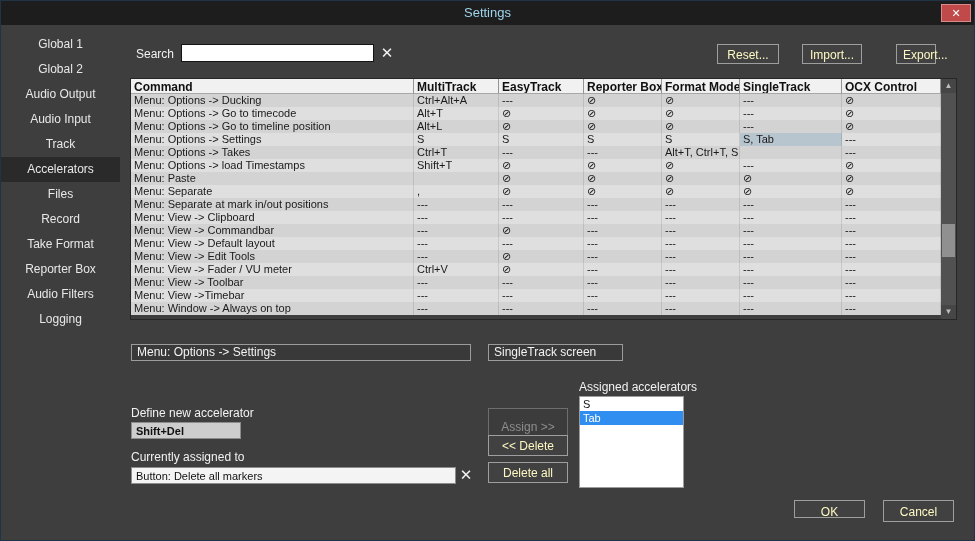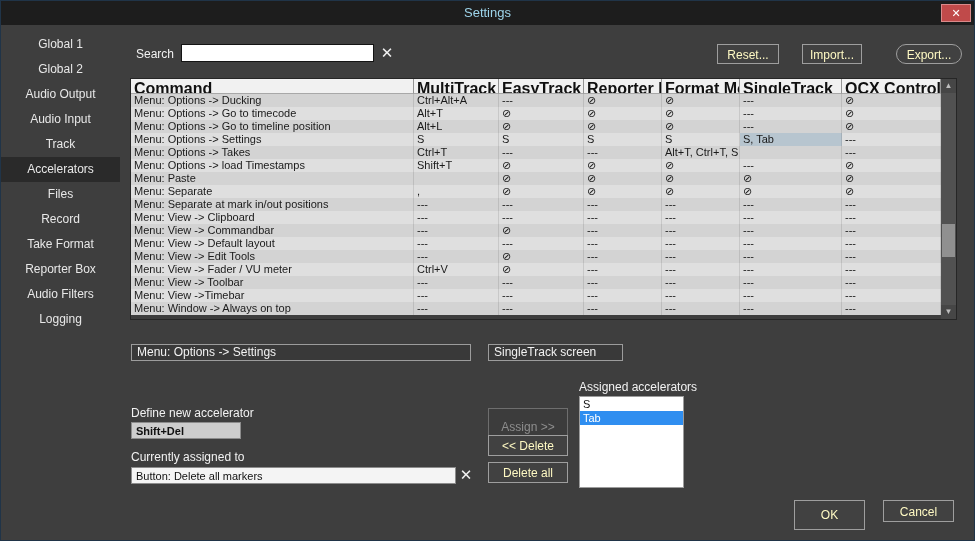--- a/index.html
+++ b/index.html
@@ -22,30 +22,30 @@
   .search-input{position:absolute;left:180px;top:43px;width:193px;height:18px;background:#fff;border:1px solid #141414;
     box-sizing:border-box;font-size:12px;padding:0 4px;font-family:inherit;}
   .icon-x{position:absolute;color:#f2f2f2;font-size:15px;font-weight:bold;text-align:center;cursor:pointer;}
   #search-clear{left:377px;top:43px;width:18px;height:18px;line-height:18px;}
   #current-clear{left:456px;top:464px;width:18px;height:19px;line-height:19px;}
   
   .btn{position:absolute;background:#414141;border:1px solid #9e9e9e;color:#fef9c3;font-size:12px;text-align:center;
     box-sizing:border-box;cursor:pointer;font-family:inherit;}
   #btn-reset{left:716px;top:43px;width:62px;height:20px;line-height:18px;}
   #btn-import{left:801px;top:43px;width:60px;height:20px;line-height:18px;}
-  #btn-export{left:895px;top:43px;width:66px;height:20px;line-height:18px;border-radius:10px;}
+  #btn-export{left:895px;top:43px;width:40px;height:20px;line-height:18px;}
   #btn-assign{left:487px;top:407px;width:80px;height:38px;line-height:19px;color:#8d8d8d;border-color:#6e6e6e;background:#3c3c3c;}
   #btn-delete{left:487px;top:434px;width:80px;height:21px;line-height:19px;}
   #btn-deleteall{left:487px;top:461px;width:80px;height:21px;line-height:19px;}
-  #btn-ok{left:793px;top:499px;width:71px;height:30px;line-height:20px;}
+  #btn-ok{left:793px;top:499px;width:71px;height:18px;line-height:20px;}
   #btn-cancel{left:882px;top:499px;width:71px;height:22px;line-height:20px;}
   
   .table-frame{position:absolute;left:129px;top:77px;width:827px;height:242px;border:1px solid #262626;
     box-sizing:border-box;background:#3e3e3e;}
-  .theader{display:flex;height:15px;background:#f1f1f1;font-weight:bold;font-size:16px;color:#101010;width:810px;}
+  .theader{display:flex;height:15px;background:#f1f1f1;font-weight:bold;font-size:12px;color:#101010;width:810px;}
   .theader span{box-sizing:border-box;padding:1px 3px 0;border-right:1px solid #949494;border-bottom:1px solid #a8a8a8;
     overflow:hidden;white-space:nowrap;flex:none;}
   .tbody{width:810px;}
   .trow{display:flex;height:13px;font-size:11px;color:#1a1a1a;width:810px;}
   .trow:nth-child(odd){background:#d3d3d3;}
   .trow:nth-child(even){background:#dfdfdf;}
   .trow span{box-sizing:border-box;padding:0 3px;line-height:13px;border-right:1px solid rgba(0,0,0,0.10);
     overflow:hidden;white-space:nowrap;flex:none;}
   .theader span:nth-child(1),.trow span:nth-child(1){width:283px;}
   .theader span:nth-child(2),.trow span:nth-child(2){width:85px;}

